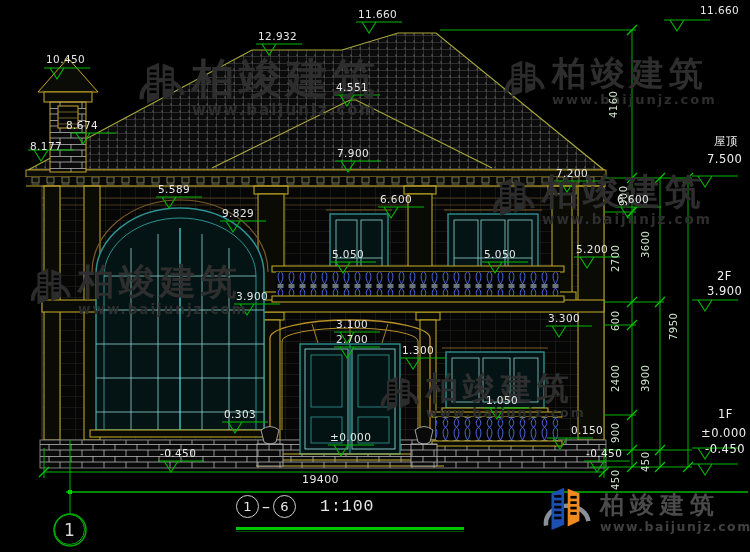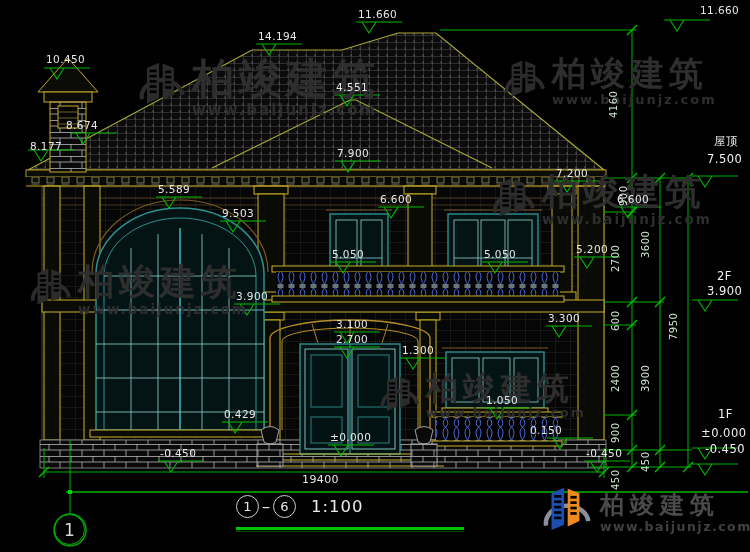--- a/index.html
+++ b/index.html
@@ -17,21 +17,21 @@
   .wm .wm-txt{display:flex;flex-direction:column;line-height:1;}
   .wm .wm-brand{font-weight:bold;letter-spacing:5px;}
   .wm .wm-url{font-weight:bold;letter-spacing:2px;margin-top:3px;}
   .wm-lg{--sw:#2c2c2c;--b1:#2c2c2c;--b2:#2c2c2c;}
   
   .title-row{position:absolute;left:236px;top:495px;display:flex;align-items:center;gap:5px;color:#e8e8e8;}
   .circ{width:21px;height:21px;border:1.5px solid #cfcfcf;border-radius:50%;display:inline-flex;
         align-items:center;justify-content:center;font-size:13px;color:#e8e8e8;flex:0 0 auto;}
   .t-dash{font-size:16px;margin:0 -2px;}
   .t-main{font-size:21px;letter-spacing:2px;color:#f2f2f2;}
-  .t-scale{font-size:16.5px;margin-left:10px;letter-spacing:1px;}
+  .t-scale{font-size:16.5px;margin-left:19px;letter-spacing:1px;font-family:Liberation Mono, monospace;}
   .t-underline{position:absolute;left:236px;top:527px;width:228px;height:3px;background:#00c400;}
   .t-underline2{position:absolute;left:236px;top:531px;width:228px;height:1px;background:#005200;}
   
   .axis-bubble{position:absolute;left:54px;top:514px;width:29px;height:29px;border:1.6px solid #00a800;
         border-radius:50%;display:flex;align-items:center;justify-content:center;
         font-size:17px;color:#dadada;}
   
   .logo{position:absolute;left:538px;top:484px;display:flex;align-items:center;gap:8px;}
   .logo .lg-txt{display:flex;flex-direction:column;line-height:1;}
   .logo .lg-brand{font-size:24px;font-weight:bold;color:#4b4b4b;letter-spacing:6px;}
@@ -322,43 +322,43 @@
         <use href="#lg"></use>
       </svg>
     <div class="wm-txt">
       <span class="wm-brand" style="font-size:32px">柏竣建筑</span>
       <span class="wm-url" style="font-size:12.5px">www.baijunjz.com</span>
     </div>
   </div>
 
   <div class="mk" style="left:358px;top:8px">11.660</div>
   <div class="mk" style="left:700px;top:4px">11.660</div>
-  <div class="mk" style="left:258px;top:30px">14.194</div>
+  <div class="mk" style="left:258px;top:30px">12.932</div>
   <div class="mk" style="left:46px;top:53px">10.450</div>
   <div class="mk" style="left:336px;top:81px">4.551</div>
   <div class="mk" style="left:66px;top:119px">8.674</div>
   <div class="mk" style="left:30px;top:140px">8.177</div>
   <div class="mk" style="left:337px;top:147px">7.900</div>
   <div class="mk" style="left:556px;top:167px">7.200</div>
   <div class="mk" style="left:158px;top:183px">5.589</div>
   <div class="mk" style="left:380px;top:193px">6.600</div>
   <div class="mk" style="left:617px;top:193px">6.600</div>
-  <div class="mk" style="left:222px;top:207px">9.503</div>
+  <div class="mk" style="left:222px;top:207px">9.829</div>
   <div class="mk" style="left:332px;top:248px">5.050</div>
   <div class="mk" style="left:484px;top:248px">5.050</div>
   <div class="mk" style="left:576px;top:243px">5.200</div>
   <div class="mk" style="left:236px;top:290px">3.900</div>
   <div class="mk" style="left:548px;top:312px">3.300</div>
   <div class="mk" style="left:336px;top:318px">3.100</div>
   <div class="mk" style="left:336px;top:333px">2.700</div>
   <div class="mk" style="left:402px;top:344px">1.300</div>
   <div class="mk" style="left:486px;top:394px">1.050</div>
-  <div class="mk" style="left:224px;top:408px">0.429</div>
+  <div class="mk" style="left:224px;top:408px">0.303</div>
   <div class="mk" style="left:330px;top:431px">±0.000</div>
-  <div class="mk" style="left:530px;top:424px">0.150</div>
+  <div class="mk" style="left:571px;top:424px">0.150</div>
   <div class="mk" style="left:160px;top:447px">-0.450</div>
   <div class="mk" style="left:586px;top:447px">-0.450</div>
 
   <div class="lvl" style="left:714px;top:134px">屋顶</div>
   <div class="lvl" style="left:707px;top:152px">7.500</div>
   <div class="lvl" style="left:717px;top:269px">2F</div>
   <div class="lvl" style="left:707px;top:284px">3.900</div>
   <div class="lvl" style="left:718px;top:407px">1F</div>
   <div class="lvl" style="left:701px;top:426px">±0.000</div>
   <div class="lvl" style="left:705px;top:442px">-0.450</div>

